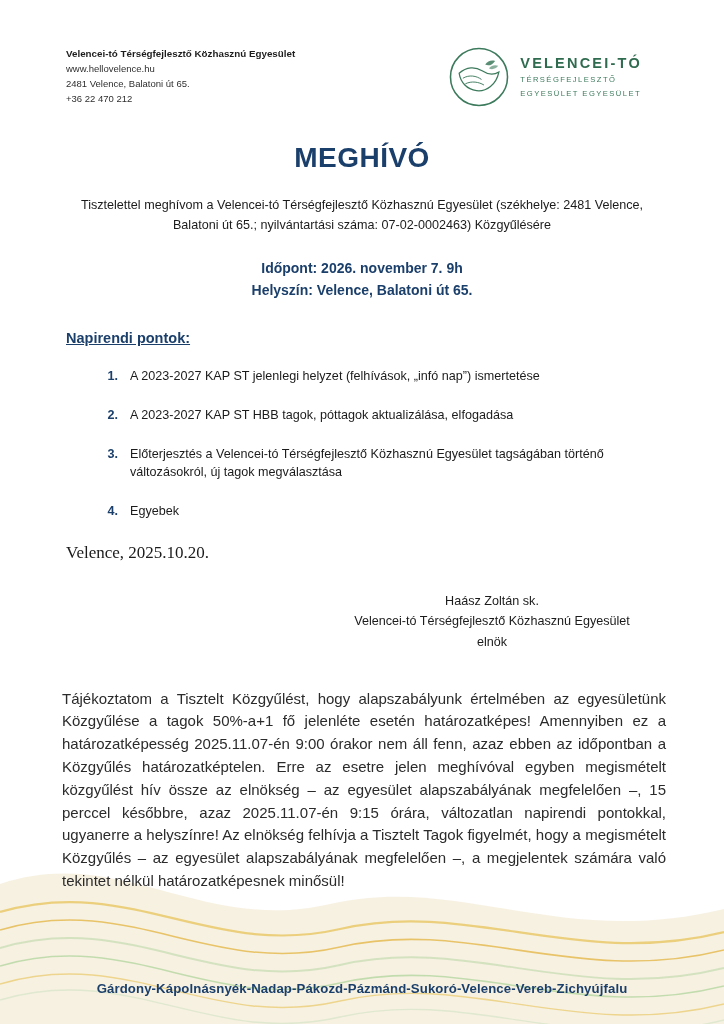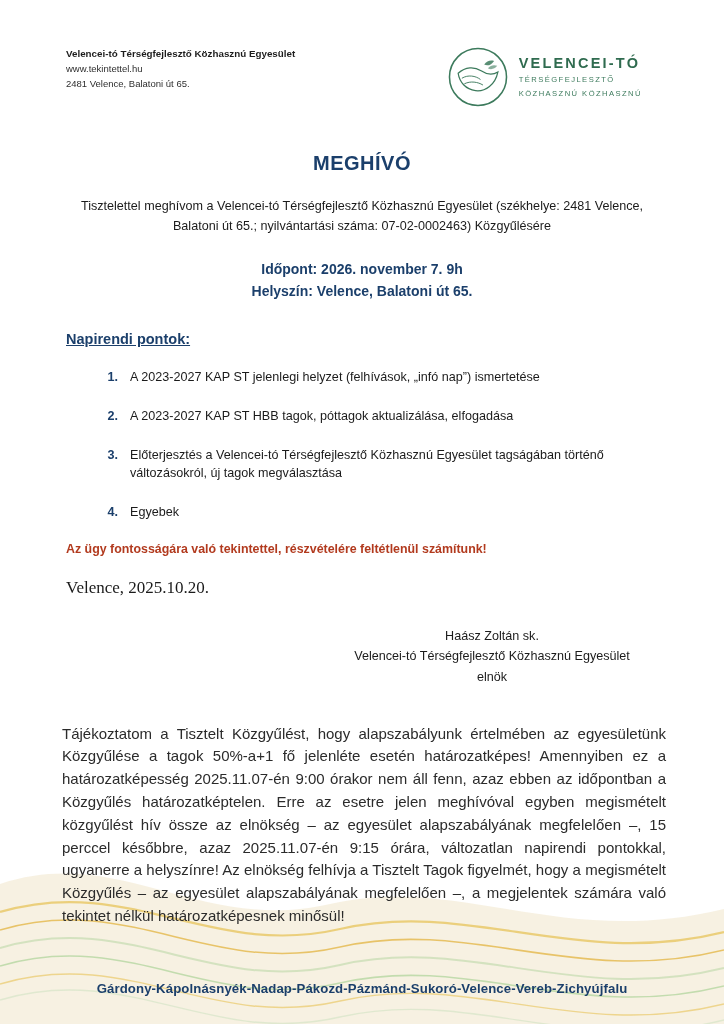--- a/index.html
+++ b/index.html
@@ -80,24 +80,24 @@
     color: #3c7a5c;
     margin-top: 3px;
     line-height: 1.45;
   }
 
   
   .doc-title {
     position: relative;
     z-index: 2;
     text-align: center;
-    font-size: 20px;
-    font-weight: bold;
-    color: #1b3f6b;
-    margin-top: 44px;
+    font-size: 28px;
+    font-weight: bold;
+    color: #1b3f6b;
+    margin-top: 34px;
     letter-spacing: 0.5px;
   }
 
   
   .intro {
     position: relative;
     z-index: 2;
     margin: 22px 66px 0 66px;
     text-align: center;
     font-size: 12.6px;
@@ -222,37 +222,38 @@
     <path d="M0,214 C130,176 210,261 340,231 C470,201 575,271 724,234" fill="none" stroke="#cfe0bb" stroke-width="2" opacity="0.9"></path>
     <path d="M0,232 C130,194 210,279 340,249 C470,219 575,289 724,252" fill="none" stroke="#bcd9a8" stroke-width="1.6" opacity="0.9"></path>
     <path d="M0,250 C130,212 210,297 340,267 C470,237 575,307 724,270" fill="none" stroke="#e9c96a" stroke-width="1.4" opacity="0.7"></path>
     <path d="M0,266 C130,228 210,313 340,283 C470,253 575,323 724,286" fill="none" stroke="#d9e6cb" stroke-width="1.4" opacity="0.8"></path>
   </svg>
 
   
   <div class="header">
     <div class="org-block">
       <div class="org-name org-line">Velencei-tó Térségfejlesztő Közhasznú Egyesület</div>
-      <div class="org-line">www.tekintettel.hu</div>
+      <div class="org-line">www.hellovelence.hu</div>
       <div class="org-line">2481 Velence, Balatoni út 65.</div>
+      <div class="org-line">+36 22 470 212</div>
     </div>
 
     <div class="logo-block">
       <svg class="logo-mark" viewBox="0 0 100 100">
         <circle cx="50" cy="50" r="46" fill="none" stroke="#3c7a5c" stroke-width="2.5"></circle>
         <path d="M18 44 C30 33, 44 33, 55 40 C64 46, 74 47, 82 42 C78 62, 62 74, 46 72 C30 70, 20 58, 18 44 Z" fill="none" stroke="#3c7a5c" stroke-width="2"></path>
         <path d="M24 52 C34 46, 46 48, 54 54" fill="none" stroke="#3c7a5c" stroke-width="1.5"></path>
         <path d="M28 61 C38 56, 50 58, 58 63" fill="none" stroke="#3c7a5c" stroke-width="1.5"></path>
         <path d="M60 30 C64 24, 70 22, 76 24 C72 30, 66 33, 60 30 Z" fill="#3c7a5c" opacity="0.85"></path>
         <path d="M66 36 C70 31, 76 30, 81 32 C77 37, 71 39, 66 36 Z" fill="#3c7a5c" opacity="0.6"></path>
       </svg>
       <div class="logo-text">
         <div class="logo-title">VELENCEI-TÓ</div>
         <div class="logo-sub">TÉRSÉGFEJLESZTŐ</div>
-        <div class="logo-sub">KÖZHASZNÚ KÖZHASZNÚ</div>
+        <div class="logo-sub">EGYESÜLET EGYESÜLET</div>
       </div>
     </div>
   </div>
 
   
   <div class="doc-title">MEGHÍVÓ</div>
 
   
   <div class="intro">Tisztelettel meghívom a Velencei-tó Térségfejlesztő Közhasznú Egyesület (székhelye: 2481 Velence, Balatoni út 65.; nyilvántartási száma: 07-02-0002463) Közgyűlésére</div>
 
@@ -277,21 +278,20 @@
       <span class="num">3.</span>
       <span class="txt">Előterjesztés a Velencei-tó Térségfejlesztő Közhasznú Egyesület tagságában történő változásokról, új tagok megválasztása</span>
     </li>
     <li>
       <span class="num">4.</span>
       <span class="txt">Egyebek</span>
     </li>
   </ol>
 
   
-  <div class="emphasis">Az ügy fontosságára való tekintettel, részvételére feltétlenül számítunk!</div>
 
   
   <div class="place-date">Velence, 2025.10.20.</div>
 
   
   <div class="signature">
     <div>Haász Zoltán sk.</div>
     <div>Velencei-tó Térségfejlesztő Közhasznú Egyesület</div>
     <div>elnök</div>
   </div>

